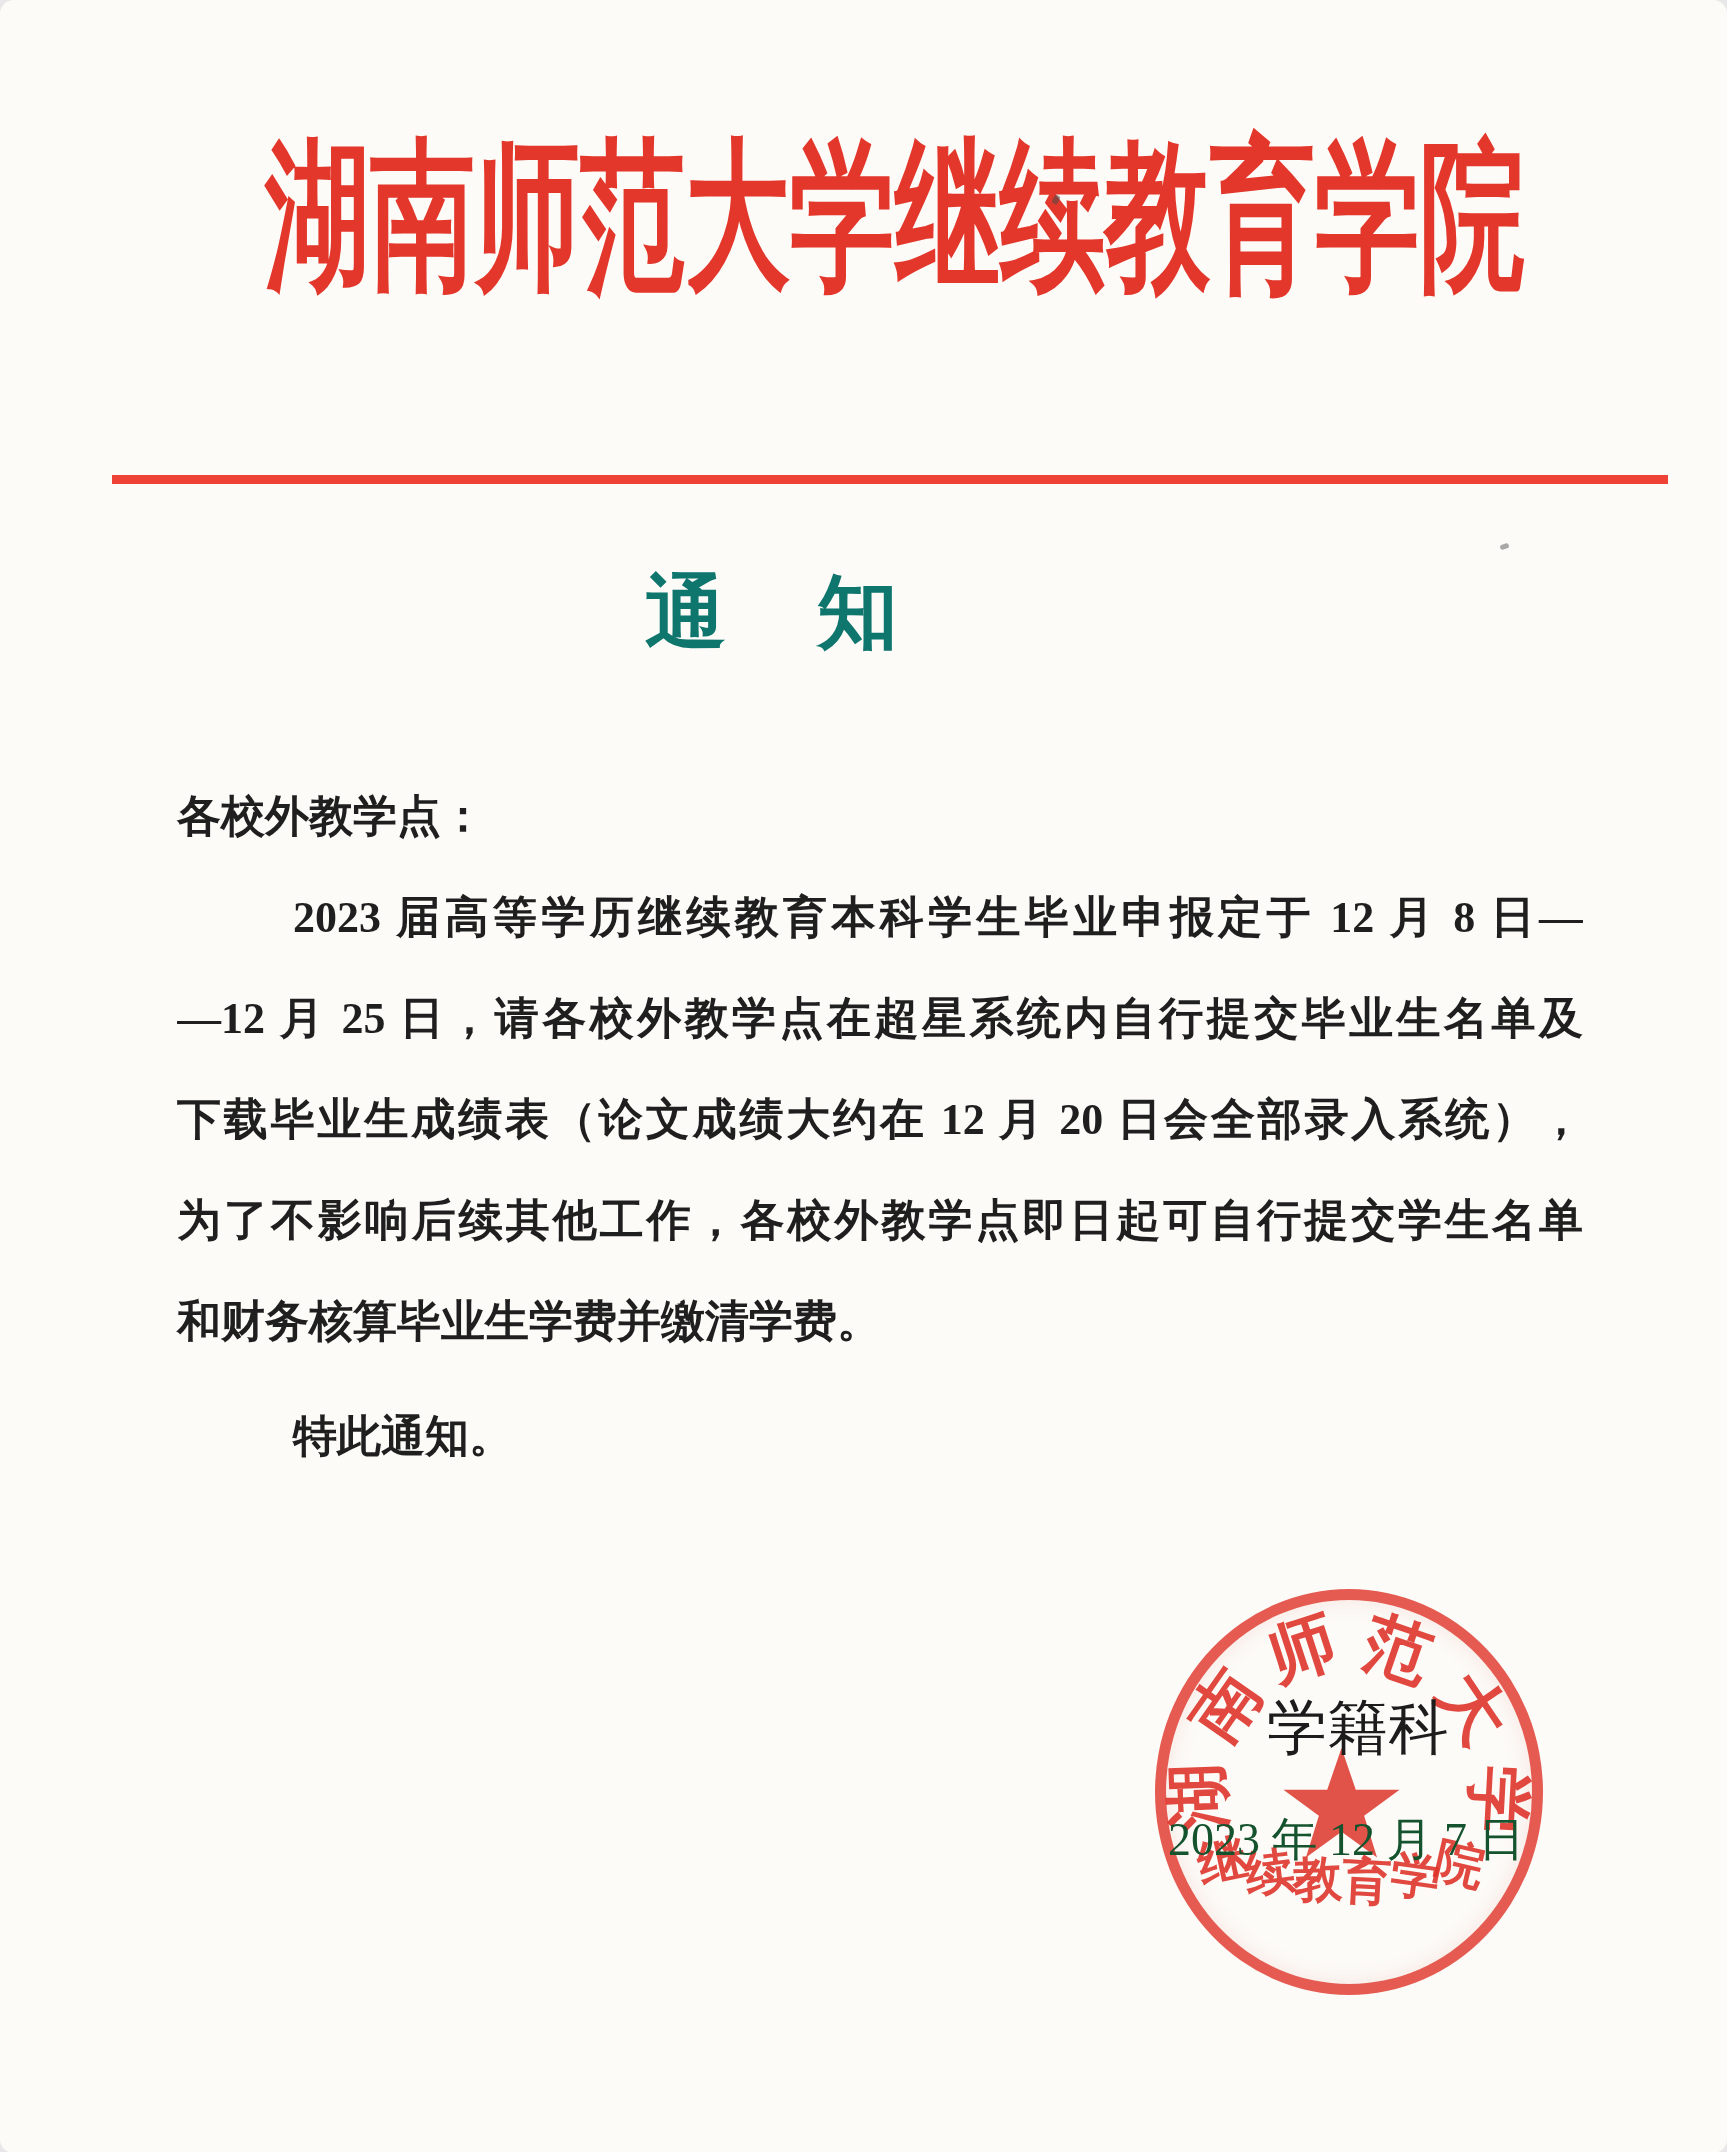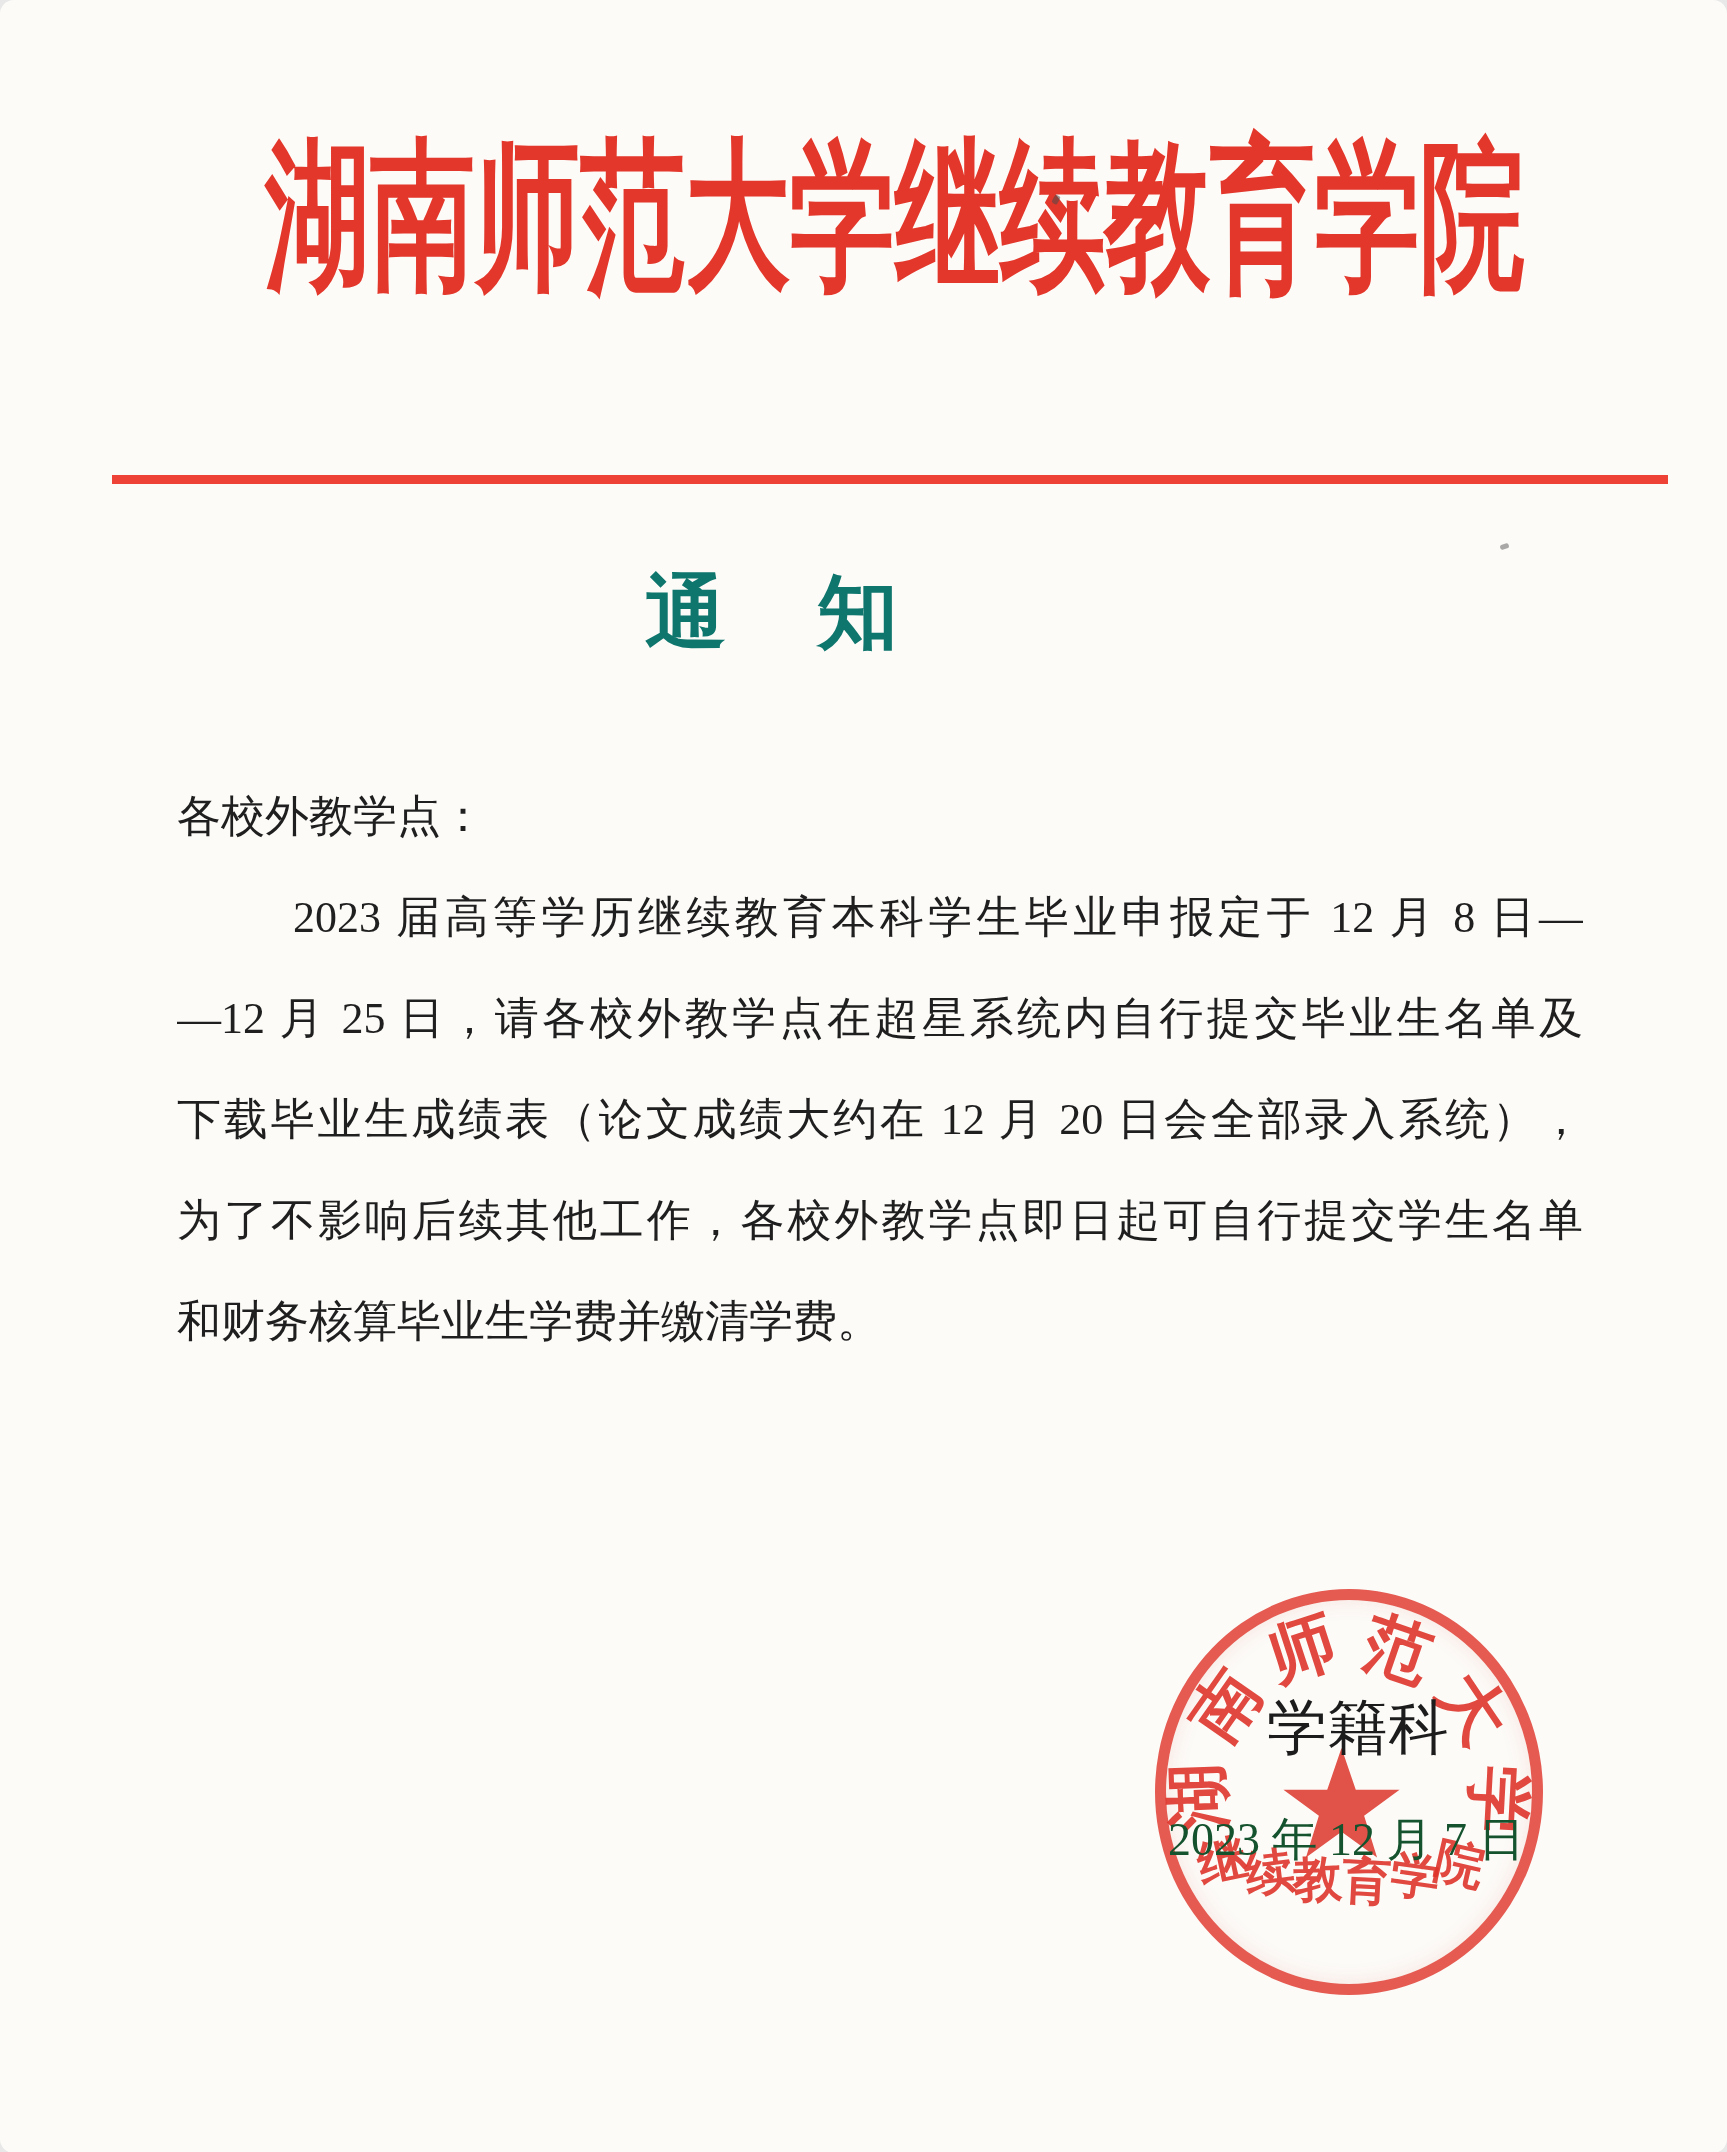--- a/index.html
+++ b/index.html
@@ -48,20 +48,21 @@
   .body-block {
     position:absolute;
     left:177px; top:766px;
     width:1406px;
     font-size:44px;
     color:#1f1f1f;
   }
   .line {
     height:101px; line-height:101px;
     white-space:nowrap;
+    font-weight:bold;
   }
   .line.fill {
     white-space:normal;
     text-align:justify;
     text-align-last:justify;
     overflow:hidden;
   }
   .line.indent { text-indent:116px; }
   .line.closing { margin-top:13.5px; }
   
@@ -150,20 +151,21 @@
 
   <div class="notice-title">通 知</div>
 
   <div class="body-block">
     <div class="line">各校外教学点：</div>
     <div class="line indent fill">2023 届高等学历继续教育本科学生毕业申报定于 12 月 8 日—</div>
     <div class="line fill">—12 月 25 日，请各校外教学点在超星系统内自行提交毕业生名单及</div>
     <div class="line fill">下载毕业生成绩表（论文成绩大约在 12 月 20 日会全部录入系统），</div>
     <div class="line fill">为了不影响后续其他工作，各校外教学点即日起可自行提交学生名单</div>
     <div class="line">和财务核算毕业生学费并缴清学费。</div>
+    <div class="line indent closing">特此通知。</div>
   </div>
 
   <div class="stamp">
     <div class="stamp-circle"></div>
     <div class="stamp-ring">
       <span>湖</span>
       <span>南</span>
       <span>师</span>
       <span>范</span>
       <span>大</span>

